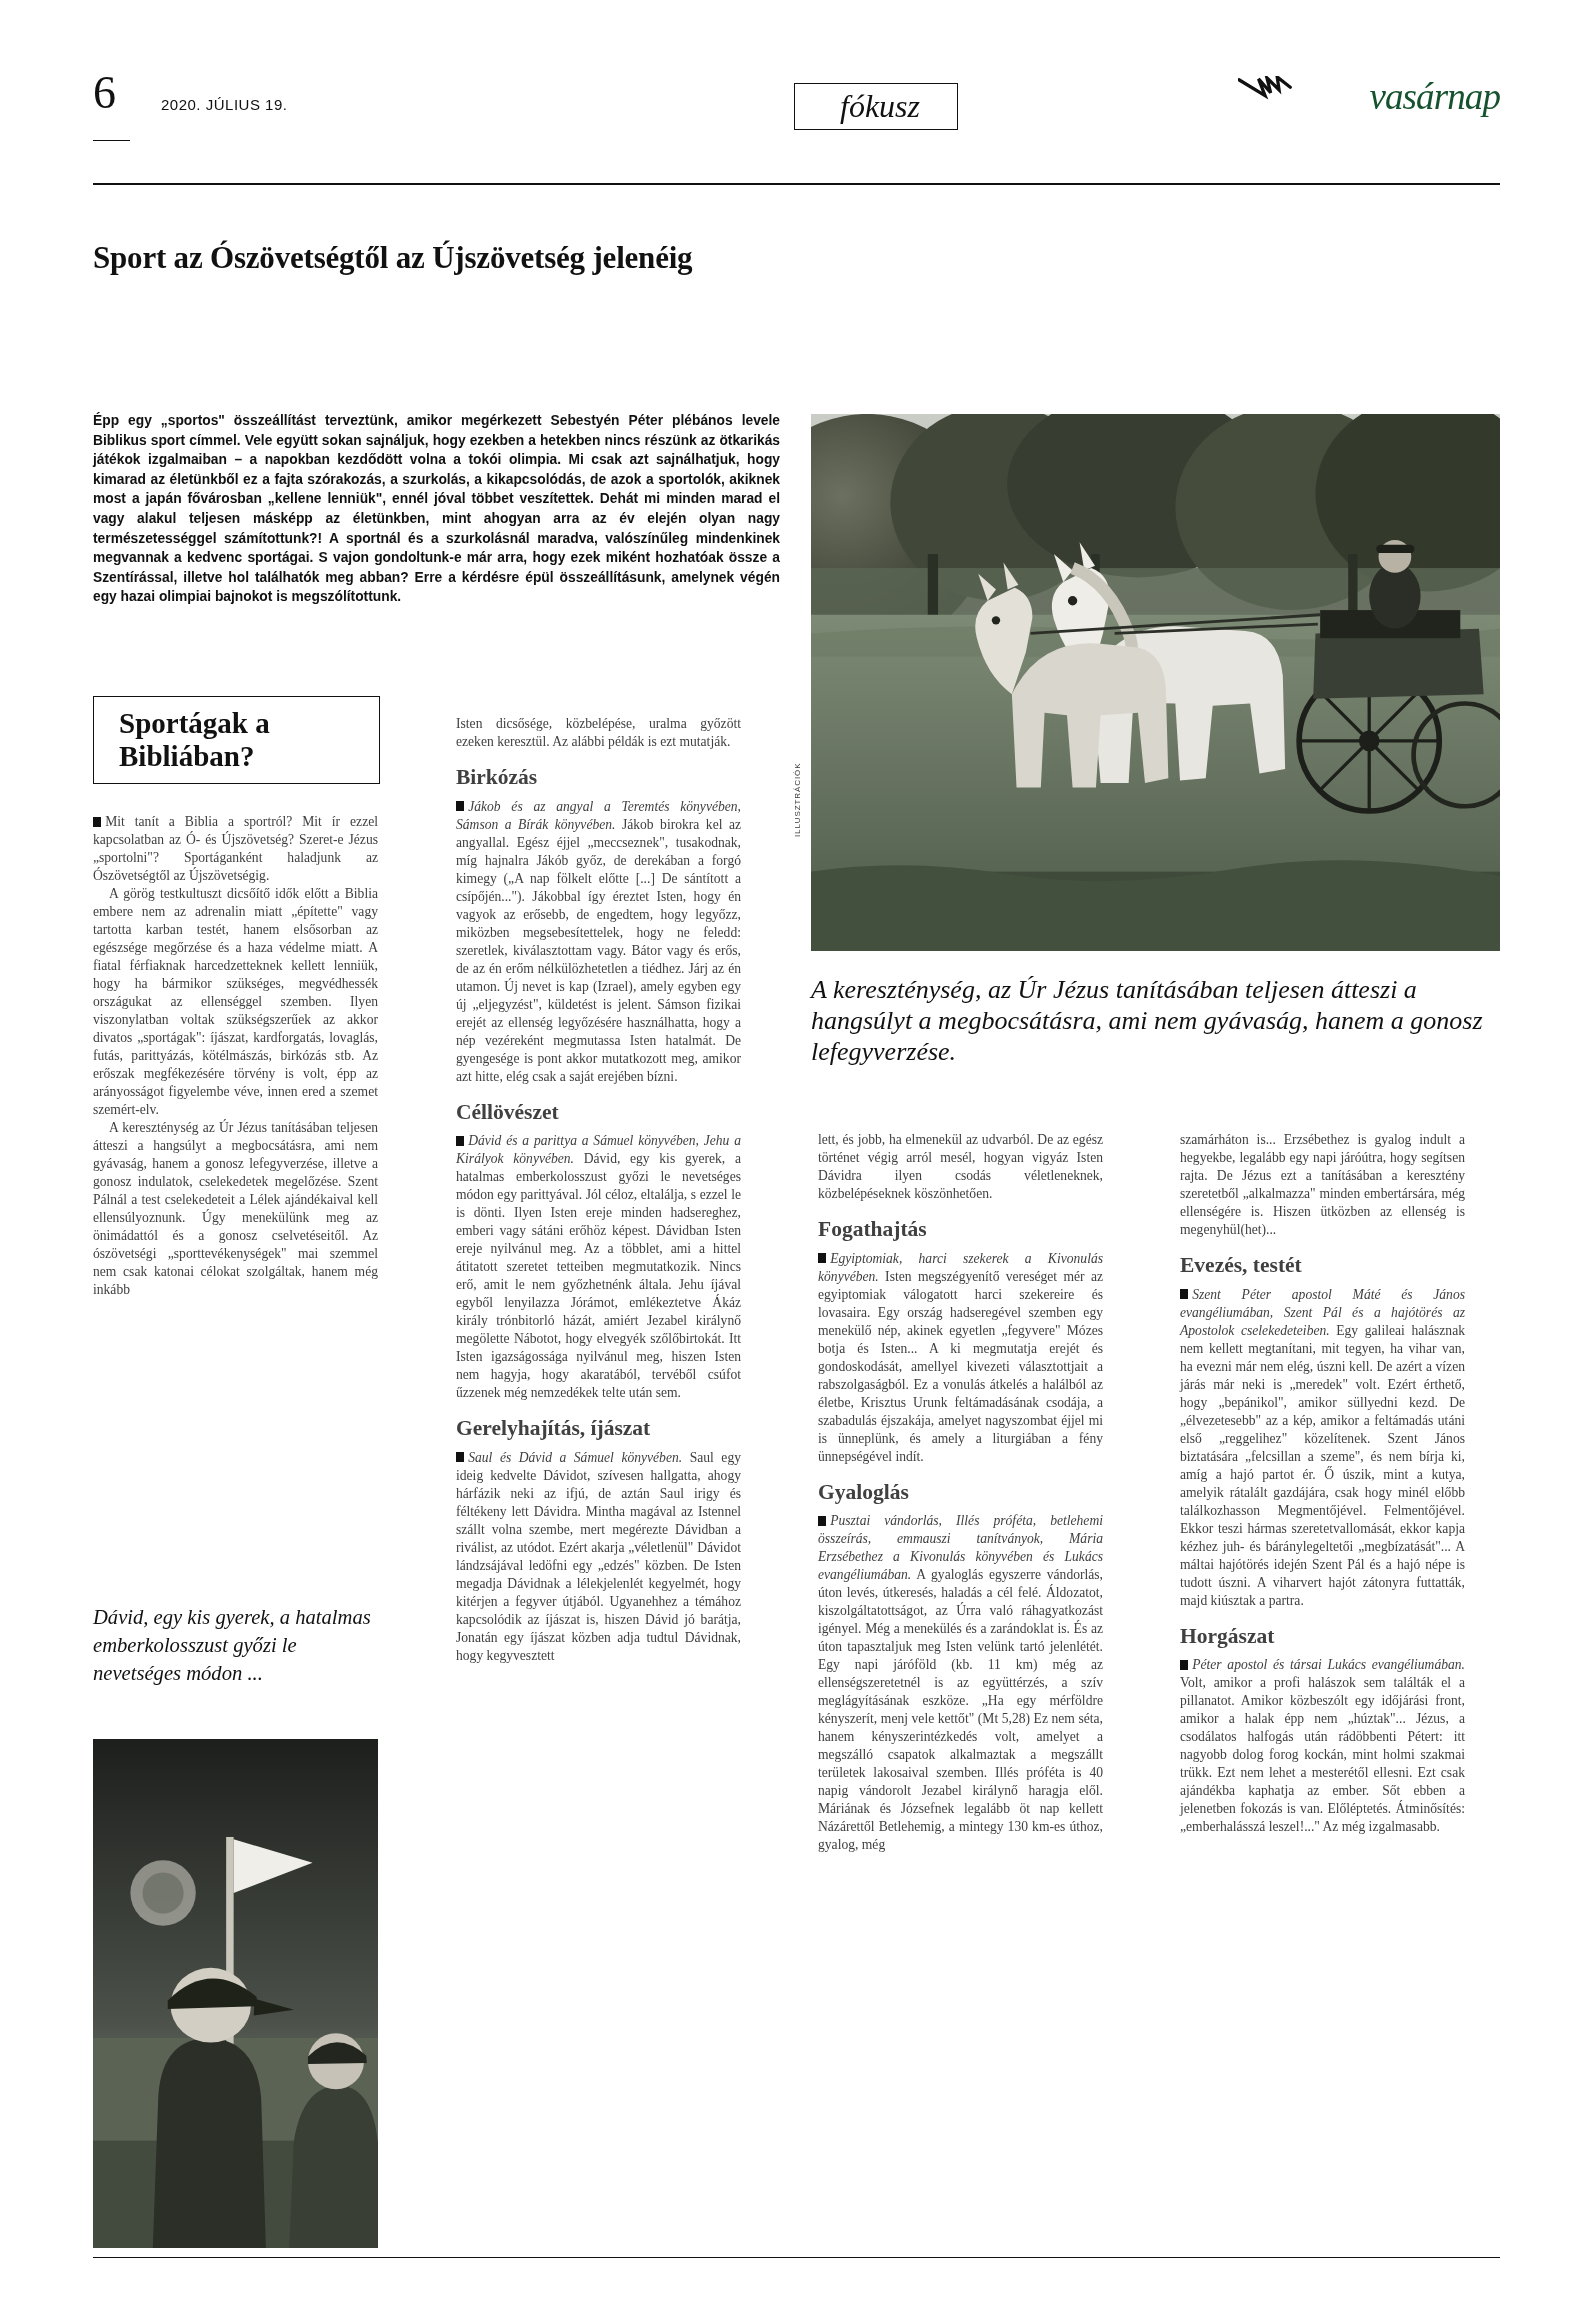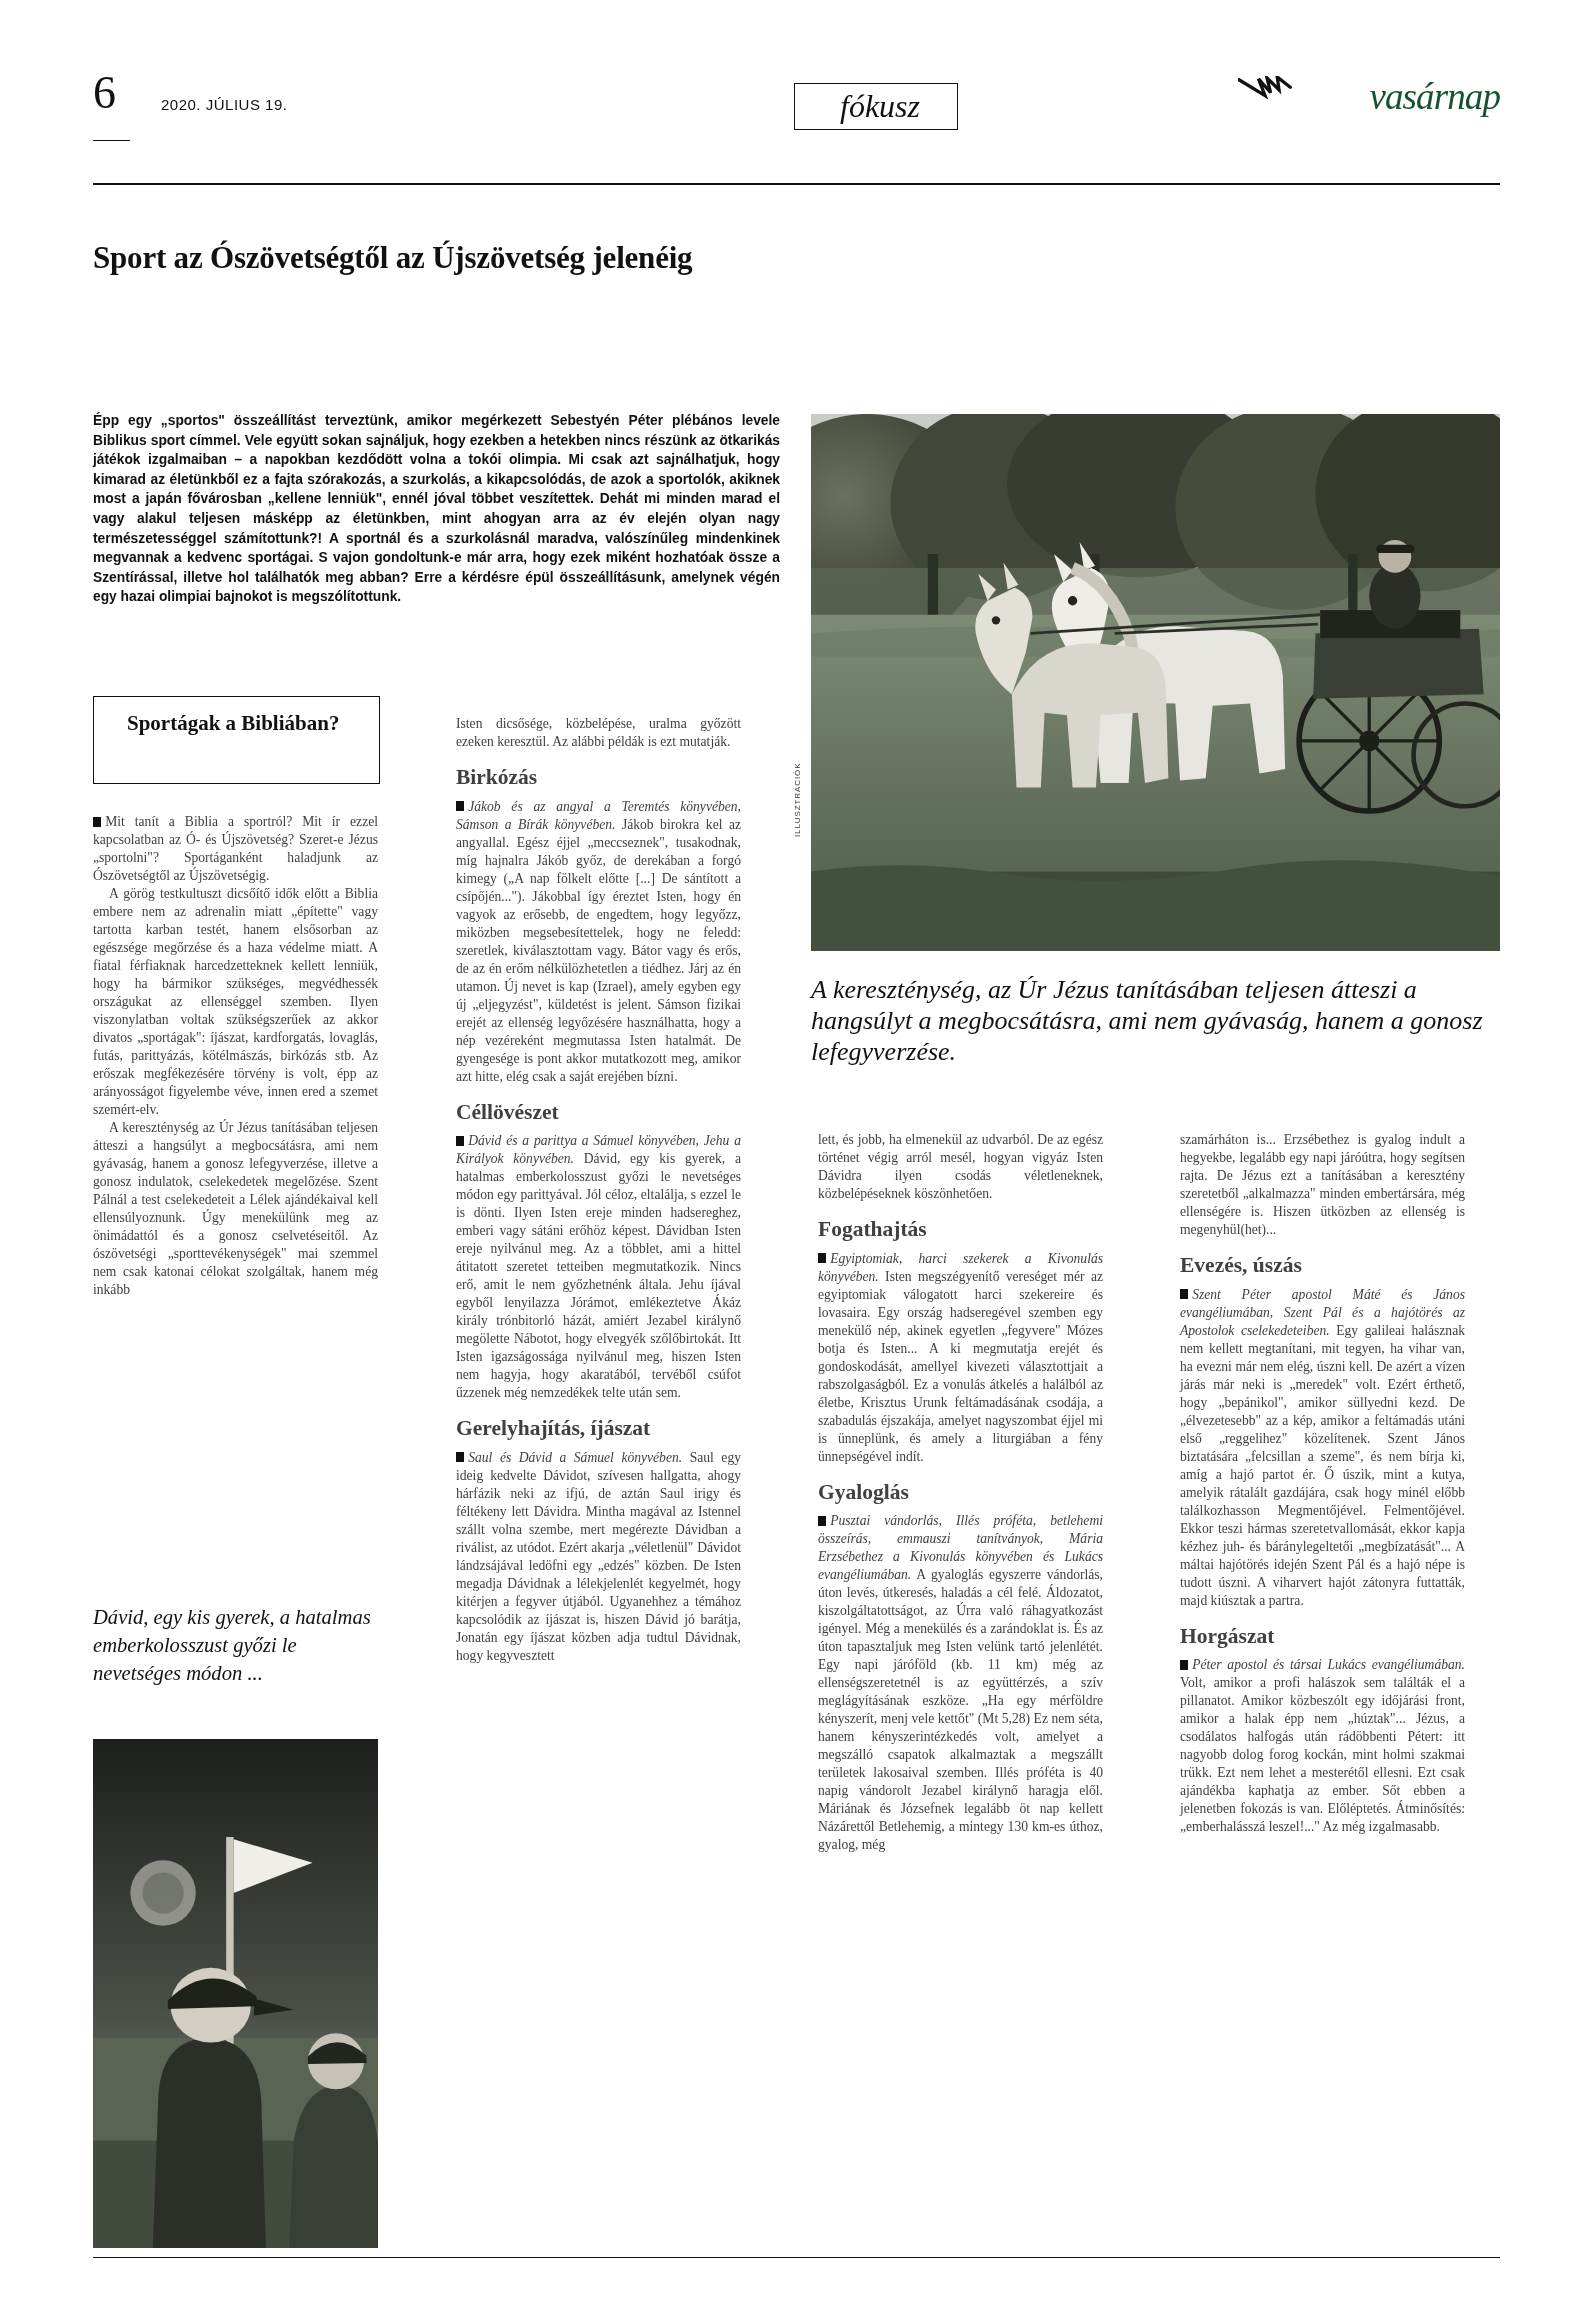--- a/index.html
+++ b/index.html
@@ -168,26 +168,26 @@
   .sidebox {
     position: absolute;
     left: 93px;
     top: 696px;
     width: 285px;
     height: 86px;
     border: 1.4px solid #111;
   }
   .sidebox-title {
     position: absolute;
-    left: 33px;
+    left: 25px;
     top: 10.3px;
     width: 252px;
     font-family: "Liberation Serif", serif;
     font-weight: bold;
-    font-size: 21px;
+    font-size: 29px;
     line-height: 33px;
   }
   
   .col {
     position: absolute;
     font-family: "Liberation Serif", serif;
     font-size: 13.6px;
     line-height: 18px;
     text-align: justify;
     color: #404040;
@@ -396,21 +396,21 @@
   <div class="col col3">
     <p>lett, és jobb, ha elmenekül az udvarból. De az egész történet végig arról mesél, hogyan vigyáz Isten Dávidra ilyen csodás véletleneknek, közbelépéseknek köszönhetően.</p>
     <div class="sub">Fogathajtás</div>
     <p><span class="bullet-sq"></span><span class="italic-lead">Egyiptomiak, harci szekerek a Kivonulás könyvében.</span><span> Isten megszégyenítő vereséget mér az egyiptomiak válogatott harci szekereire és lovasaira. Egy ország hadseregével szemben egy menekülő nép, akinek egyetlen „fegyvere" Mózes botja és Isten... A ki megmutatja erejét és gondoskodását, amellyel kivezeti választottjait a rabszolgaságból. Ez a vonulás átkelés a halálból az életbe, Krisztus Urunk feltámadásának csodája, a szabadulás éjszakája, amelyet nagyszombat éjjel mi is ünneplünk, és amely a liturgiában a fény ünnepségével indít.</span></p>
     <div class="sub">Gyaloglás</div>
     <p><span class="bullet-sq"></span><span class="italic-lead">Pusztai vándorlás, Illés próféta, betlehemi összeírás, emmauszi tanítványok, Mária Erzsébethez a Kivonulás könyvében és Lukács evangéliumában.</span><span> A gyaloglás egyszerre vándorlás, úton levés, útkeresés, haladás a cél felé. Áldozatot, kiszolgáltatottságot, az Úrra való ráhagyatkozást igényel. Még a menekülés és a zarándoklat is. És az úton tapasztaljuk meg Isten velünk tartó jelenlétét. Egy napi járóföld (kb. 11 km) még az ellenségszeretetnél is az együttérzés, a szív meglágyításának eszköze. „Ha egy mérföldre kényszerít, menj vele kettőt" (Mt 5,28) Ez nem séta, hanem kényszerintézkedés volt, amelyet a megszálló csapatok alkalmaztak a megszállt területek lakosaival szemben. Illés próféta is 40 napig vándorolt Jezabel királynő haragja elől. Máriának és Józsefnek legalább öt nap kellett Názárettől Betlehemig, a mintegy 130 km-es úthoz, gyalog, még</span></p>
   </div>
 
   <div class="col col4">
     <p>szamárháton is... Erzsébethez is gyalog indult a hegyekbe, legalább egy napi járóútra, hogy segítsen rajta. De Jézus ezt a tanításában a keresztény szeretetből „alkalmazza" minden embertársára, még ellenségére is. Hiszen ütközben az ellenség is megenyhül(het)...</p>
-    <div class="sub">Evezés, úszás</div>
+    <div class="sub">Evezés, testét</div>
     <p><span class="bullet-sq"></span><span class="italic-lead">Szent Péter apostol Máté és János evangéliumában, Szent Pál és a hajótörés az Apostolok cselekedeteiben.</span><span> Egy galileai halásznak nem kellett megtanítani, mit tegyen, ha vihar van, ha evezni már nem elég, úszni kell. De azért a vízen járás már neki is „meredek" volt. Ezért érthető, hogy „bepánikol", amikor süllyedni kezd. De „élvezetesebb" az a kép, amikor a feltámadás utáni első „reggelihez" közelítenek. Szent János biztatására „felcsillan a szeme", és nem bírja ki, amíg a hajó partot ér. Ő úszik, mint a kutya, amelyik rátalált gazdájára, csak hogy minél előbb találkozhasson Megmentőjével. Felmentőjével. Ekkor teszi hármas szeretetvallomását, ekkor kapja kézhez juh- és bárányle­geltetői „megbízatását"... A máltai hajótörés idején Szent Pál és a hajó népe is tudott úszni. A viharvert hajót zátonyra futtatták, majd kiúsztak a partra.</span></p>
     <div class="sub">Horgászat</div>
     <p><span class="bullet-sq"></span><span class="italic-lead">Péter apostol és társai Lukács evangéliumában.</span><span> Volt, amikor a profi halászok sem találták el a pillanatot. Amikor közbeszólt egy időjárási front, amikor a halak épp nem „húztak"... Jézus, a csodálatos halfogás után rádöbbenti Pétert: itt nagyobb dolog forog kockán, mint holmi szakmai trükk. Ezt nem lehet a mesterétől ellesni. Ezt csak ajándékba kaphatja az ember. Sőt ebben a jelenetben fokozás is van. Előléptetés. Átminősítés: „emberhalásszá leszel!..." Az még izgalmasabb.</span></p>
   </div>
 
   <div class="footer-rule"></div>
 </div>
 
 
 </body></html>

